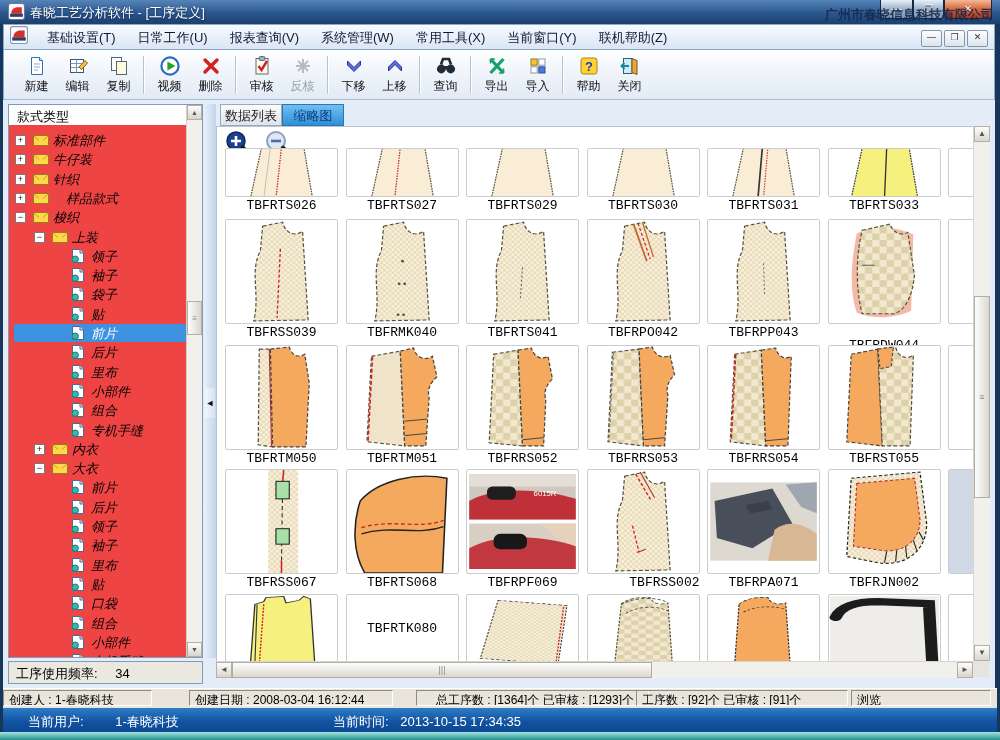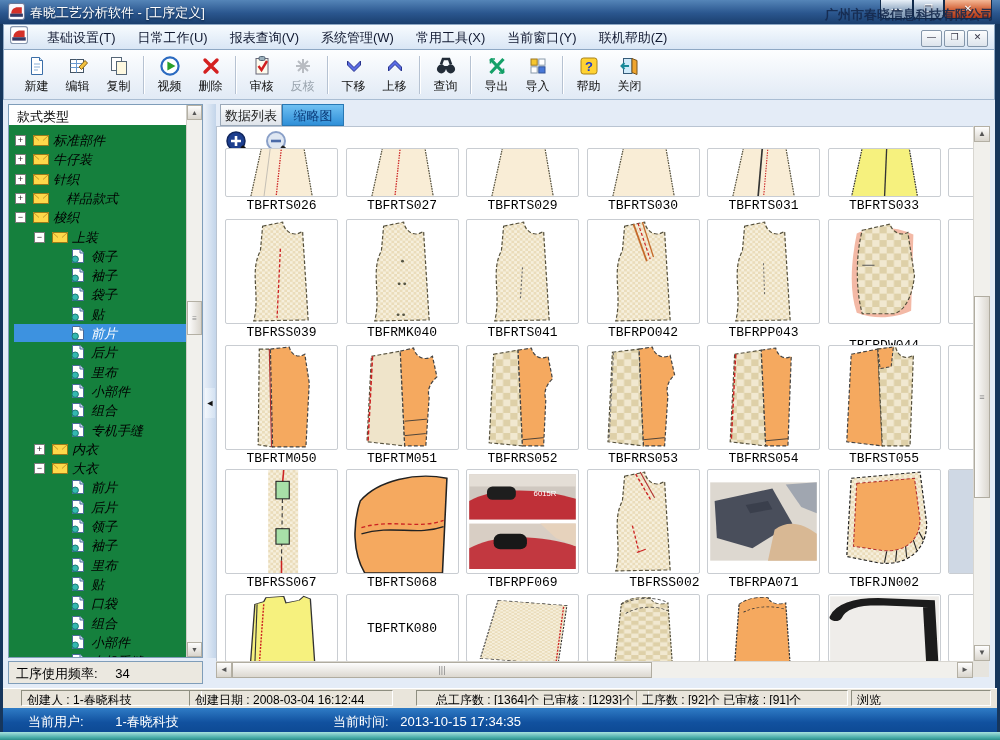--- a/index.html
+++ b/index.html
@@ -34,21 +34,21 @@
     border-left:1px solid #8ea8c4;border-right:1px solid #8ea8c4;border-bottom:1px solid #a9bdd3;
     display:flex;align-items:center;padding-left:12px;}
   .tbtn{width:41px;height:44px;display:flex;flex-direction:column;align-items:center;
     justify-content:center;font-size:12px;color:#111;border-radius:3px;}
   .tbtn .ticon{height:24px;display:flex;align-items:center;}
   .tbtn.disabled{color:#9aa4ae;}
   .tsep{width:0;height:38px;border-left:1px solid #b6c2d2;border-right:1px solid #fff;margin:0 4px;}
   
   #workspace{left:3px;top:100px;width:992px;height:588px;background:#e4ecf7;}
   
-  #tree-panel{left:5px;top:4px;width:195px;height:554px;background:#15803d;
+  #tree-panel{left:5px;top:4px;width:195px;height:554px;background:#ef4444;
     border:1px solid #7f9db9;box-sizing:border-box;overflow:hidden;padding-left:11px;}
   #tree-header{position:absolute;left:0;top:0;width:100%;height:20px;background:#fff;
     font-size:13px;color:#000;padding:3px 0 0 8px;box-sizing:border-box;}
   .trow{position:absolute;height:19px;font-size:13px;color:#000;white-space:nowrap;}
   .trow .lbl{position:absolute;top:1px;font-style:italic;}
   .trow.sel .hl{position:absolute;left:0;top:0;height:18px;background:#3d92e0;}
   .trow.sel .lbl{color:#fff;}
   .expand{position:absolute;top:4px;width:9px;height:9px;border:1px solid #7a7a7a;
     background:#fff;font-size:9px;line-height:8px;text-align:center;color:#222;}
   .ticn{position:absolute;top:2px;}
@@ -833,21 +833,21 @@
   </div>
   <div class="abs sbar" id="hscroll">
     <div class="sbtn2" style="left:0;top:0">◄</div>
     <div class="thumb2 h" style="left:16px;top:0;width:420px;height:16px">|||</div>
     <div class="sbtn2" style="right:0;top:0">►</div>
   </div>
   <div class="abs" id="sb-corner"></div>
 </div>
 
 <div class="abs" id="statusbar">
-    <div class="seg" style="left: 18px; width: 181px;">创建人 : 1-春晓科技</div>
+    <div class="seg" style="left: 0; width: 149px;">创建人 : 1-春晓科技</div>
     <div class="seg" style="left: 186px; width: 204px;">创建日期 : 2008-03-04 16:12:44</div>
     <div class="seg" style="left: 413px; width: 233px; text-align: center;">总工序数 : [1364]个  已审核 : [1293]个</div>
     <div class="seg" style="left: 633px; width: 212px;">工序数 : [92]个  已审核 : [91]个</div>
     <div class="seg" style="left: 848px; width: 140px;">浏览</div>
   </div>
 
 <div class="abs" id="bottombar">
   <span class="bseg" style="left:25px">
     <span>当前用户:</span>
     <span style="margin-left:28px">1-春晓科技</span>

